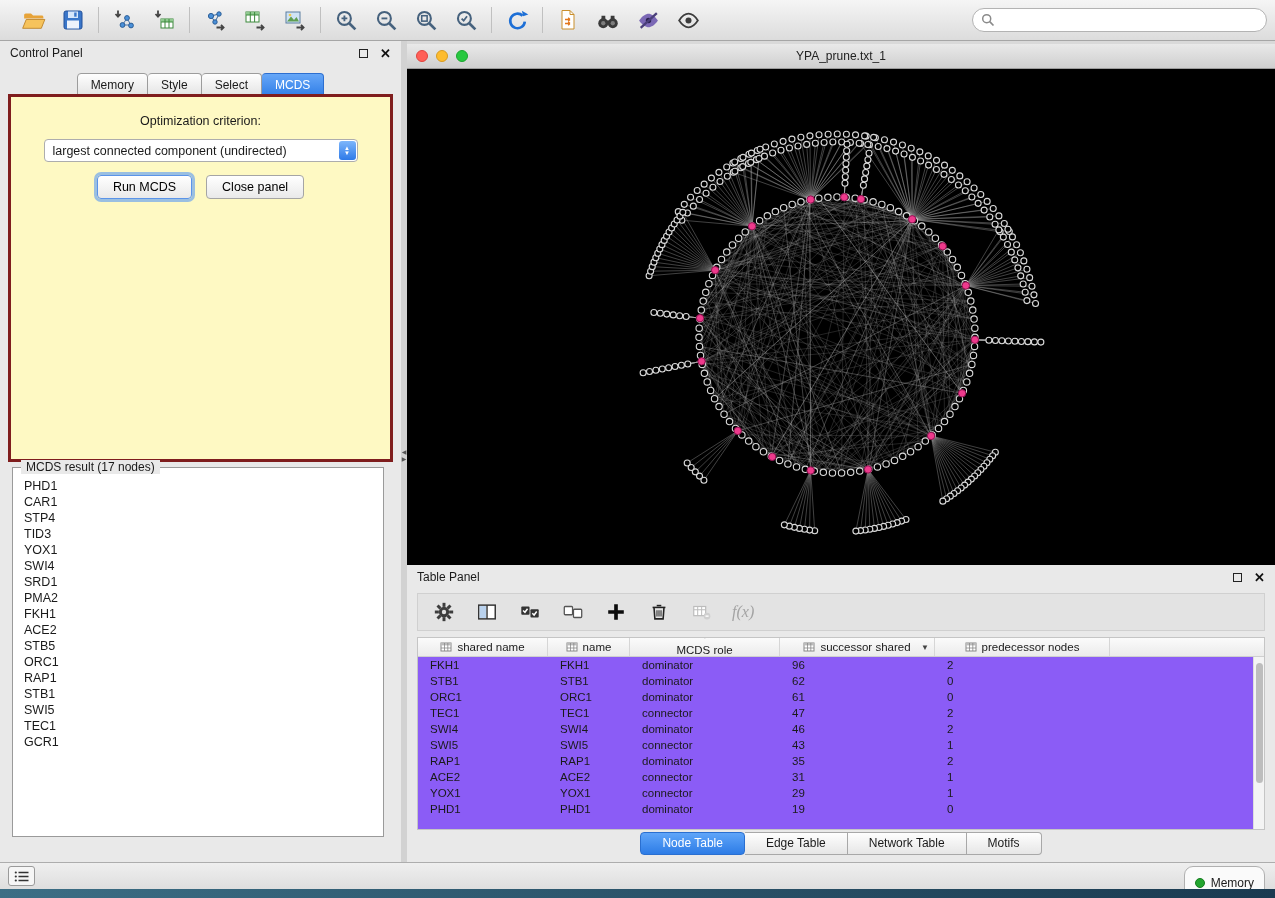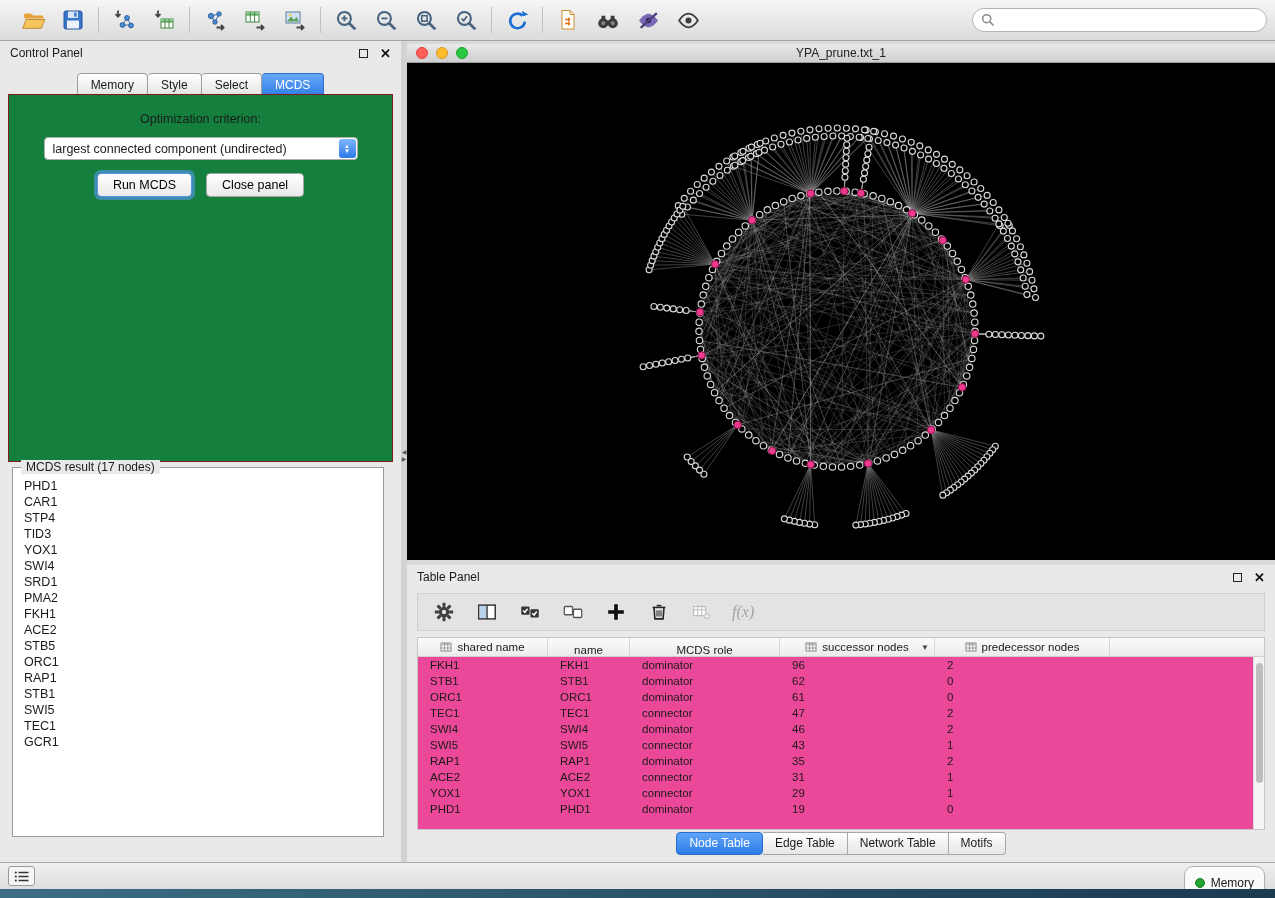--- a/index.html
+++ b/index.html
@@ -23,21 +23,21 @@
   .panel-head { height:24px; display:flex; align-items:center; padding:0 10px; font-size:12px; }
   .win-btns { margin-left:auto; display:flex; align-items:center; gap:12px; }
   .win-sq { width:9px; height:9px; border:1.5px solid #222; display:inline-block; }
   .win-x { font-size:13px; font-weight:bold; color:#111; line-height:9px; }
   .cp-tabs { position:absolute; top:32px; left:0; right:0; display:flex; justify-content:center; }
   .cp-tab { font-size:12px; padding:4px 13px 5px; background:linear-gradient(#fefefe,#e2e2e2);
     border:1px solid #9c9c9c; border-left-width:0; border-radius:4px 4px 0 0; }
   .cp-tab:first-child { border-left-width:1px; }
   .cp-tab.active { background:linear-gradient(#66a7f8,#2e7ce6); color:#fff; border-color:#2d6fd0; }
   .cp-content { position:absolute; top:53px; left:8px; width:385px; height:368px;
-    background:#15803d; border:1px solid #7f1d1d; }
+    background:#fef9c3; border:3px solid #7f1d1d; }
   .opt-label { text-align:center; margin-top:17px; font-size:12.5px; }
   .mac-select { margin:11px auto 0; width:314px; height:23px; background:#fff; border:1px solid #adadad;
     border-radius:4px; display:flex; align-items:center; font-size:12.5px; padding-left:8px; position:relative; }
   .mac-select .stepper { position:absolute; right:1px; top:1px; bottom:1px; width:17px; border-radius:3px;
     background:linear-gradient(#7db6fb,#2e7ae8); color:#fff; display:flex; flex-direction:column;
     align-items:center; justify-content:center; font-size:6px; line-height:5px; }
   .btn-row { margin-top:13px; display:flex; justify-content:center; gap:14px; }
   .btn { font-size:12.5px; padding:4px 15px; background:linear-gradient(#ffffff,#e9e9e9);
     border:1px solid #a5a5a5; border-radius:4px; }
   .btn.focus { box-shadow:0 0 0 3px rgba(86,152,245,.6); border-color:#5b94e8; }
@@ -47,53 +47,53 @@
   .mcds-list { position:absolute; inset:1px; overflow:hidden; padding-top:9px; }
   .mcds-item { font-size:12.5px; line-height:16px; padding-left:10px; }
 
   
   .vsplit { position:absolute; left:401px; top:41px; width:6px; height:821px; background:#d2d2d2; }
   .vsplit .arrows { position:absolute; top:408px; left:0; width:6px; text-align:center;
     font-size:6px; color:#555; line-height:7px; }
 
   
   .network-window { position:absolute; left:407px; top:44px; width:868px; height:516px; }
-  .net-titlebar { height:19px; background:linear-gradient(#e9e9e9,#cfcfcf); border-bottom:1px solid #9c9c9c;
+  .net-titlebar { height:25px; background:linear-gradient(#e9e9e9,#cfcfcf); border-bottom:1px solid #9c9c9c;
     position:relative; display:flex; align-items:center; }
   .traffic { display:flex; gap:8px; padding-left:9px; z-index:2; }
   .light { width:12px; height:12px; border-radius:50%; }
   .light.red { background:#ff5f57; border:1px solid #e0443e; }
   .light.yellow { background:#febc2e; border:1px solid #d89c21; }
   .light.green { background:#28c840; border:1px solid #1ba62f; }
   .net-title { position:absolute; left:0; right:0; text-align:center; font-size:12px; color:#222; }
   .net-canvas { height:497px; background:#000; position:relative; }
 
   
   .table-panel { position:absolute; left:407px; top:565px; width:868px; height:297px; background:#e9e9e9; }
   .tp-toolbar { position:absolute; top:28px; left:10px; right:10px; height:38px; background:#e3e3e3;
     border:1px solid #d0d0d0; display:flex; align-items:center; gap:17px; padding:0 13px; }
   .tt-icon { width:26px; height:26px; display:flex; align-items:center; justify-content:center; }
   .fx { font-family:"Liberation Serif", serif; font-style:italic; font-size:16px; color:#a3a3a3; }
-  .tbl-wrap { position:absolute; left:10px; right:10px; top:72px; height:193px; background:#ec4899;
+  .tbl-wrap { position:absolute; left:10px; right:10px; top:72px; height:193px; background:#8b5cf6;
     border:1px solid #c5c5c5; overflow:hidden; }
   .tbl-header { display:flex; height:19px; background:linear-gradient(#fbfbfb,#ebebeb);
     border-bottom:1px solid #cfcfcf; }
   .th { display:flex; align-items:center; justify-content:center; gap:5px; font-size:11.5px;
     border-right:1px solid #d6d6d6; position:relative; }
-  .col0 { width:130px; } .col1 { width:82px;flex-direction:column; } .col2 { width:150px;flex-direction:column; } .col3 { width:155px; } .col4 { width:175px; }
+  .col0 { width:130px; } .col1 { width:82px; } .col2 { width:150px;flex-direction:column; } .col3 { width:155px; } .col4 { width:175px; }
   .sortarrow { position:absolute; right:5px; font-size:8px; color:#444; }
   .tr { display:flex; height:16px; align-items:center; font-size:11.5px; }
   .td { padding:0 12px; overflow:hidden; white-space:nowrap; }
   .td.num { text-align:left; padding-right:14px; }
   .tbl-scrollbar { position:absolute; top:19px; right:0; bottom:0; width:11px; background:#f4f4f4;
     border-left:1px solid #ddd; }
   .tbl-scrollbar .thumb { position:absolute; top:6px; left:1.5px; width:7px; height:120px;
     background:#bdbdbd; border-radius:4px; }
   .tp-tabs { position:absolute; bottom:7px; left:0; right:0; display:flex; justify-content:center; }
-  .tp-tab { font-size:12px; padding:3px 12px 4px; background:linear-gradient(#fefefe,#e6e6e6);
+  .tp-tab { font-size:12px; padding:3px 21px 4px; background:linear-gradient(#fefefe,#e6e6e6);
     border:1px solid #a8a8a8; border-left-width:0;text-align:right; }
   .tp-tab:first-child { border-left-width:1px; border-radius:4px 0 0 4px; }
   .tp-tab:last-child { border-radius:0 4px 4px 0; }
   .tp-tab.active { background:linear-gradient(#5fa5f9,#2d7ce6); color:#fff; border-color:#2a6fd0; border-radius:4px; }
 
   
   .statusbar { position:absolute; left:0; top:862px; width:1275px; height:27px;
     background:linear-gradient(#efefef,#dedede); border-top:1px solid #adadad; }
   .menu-btn { position:absolute; left:8px; top:3px; width:27px; height:20px; background:#f6f6f6;
     border:1px solid #9a9a9a; border-radius:3px; display:flex; align-items:center; justify-content:center; }
@@ -1328,21 +1328,21 @@
             <path d="M1 7h10M4.5 2v8M7.8 2v8" stroke="#888" stroke-width=".8"></path>
           </svg>
         <span>MCDS role</span>
       </div>
       <div class="th col3">
         <svg width="12" height="12" viewBox="0 0 12 12">
             <rect x="1" y="2" width="10" height="8" fill="#fff" stroke="#888"></rect>
             <rect x="1" y="2" width="10" height="2.4" fill="#bbb"></rect>
             <path d="M1 7h10M4.5 2v8M7.8 2v8" stroke="#888" stroke-width=".8"></path>
           </svg>
-        <span>successor nodes</span>
+        <span>successor shared</span>
         <span class="sortarrow">▼</span>
       </div>
       <div class="th col4">
         <svg width="12" height="12" viewBox="0 0 12 12">
             <rect x="1" y="2" width="10" height="8" fill="#fff" stroke="#888"></rect>
             <rect x="1" y="2" width="10" height="2.4" fill="#bbb"></rect>
             <path d="M1 7h10M4.5 2v8M7.8 2v8" stroke="#888" stroke-width=".8"></path>
           </svg>
         <span>predecessor nodes</span>
       </div>

